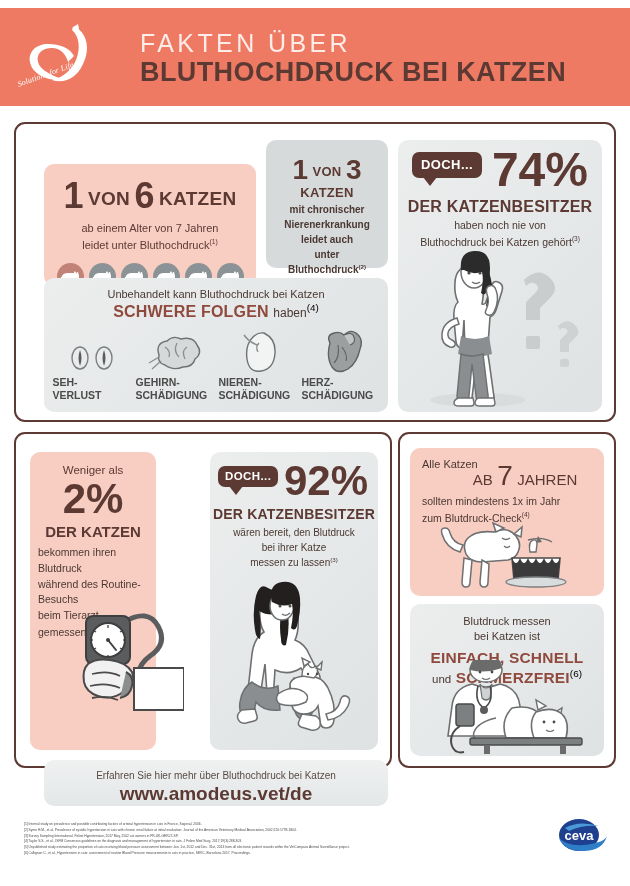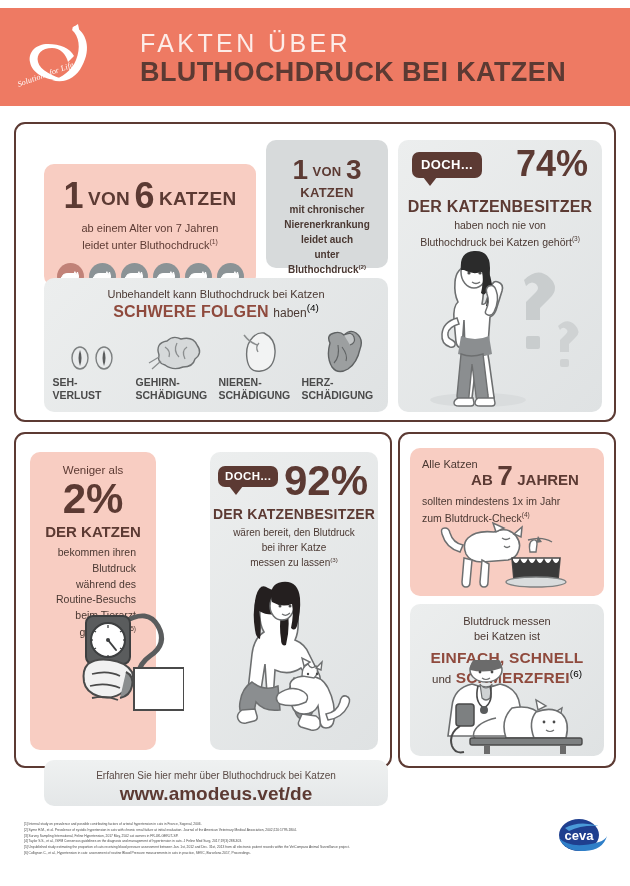--- a/index.html
+++ b/index.html
@@ -88,21 +88,21 @@
     font-size:13px; letter-spacing:.4px;
     padding:5px 9px 6px; border-radius:7px;
   }
   .bubble:after {
     content:""; position:absolute; left:11px; bottom:-8px;
     border-left:7px solid transparent; border-right:7px solid transparent;
     border-top:9px solid #5c3a33;
   }
   .pct-big {
     position:absolute; right:14px; top:6px;
-    font-size:36px; font-weight:bold; color:#5c3a33; line-height:1;
+    font-size:48px; font-weight:bold; color:#5c3a33; line-height:1;
   }
   .pct-label {
     position:absolute; left:0; right:0; top:58px; text-align:center;
     font-size:16px; font-weight:bold; color:#5c3a33; letter-spacing:.2px;
   }
   .pct-sub {
     position:absolute; left:6px; right:6px; top:78px; text-align:center;
     font-size:10.5px; color:#4a3832; line-height:1.5;
   }
 
@@ -117,33 +117,33 @@
   .organ-art { height:46px; display:flex; align-items:flex-end; justify-content:center; }
   .organ-cap {
     font-size:10.5px; font-weight:bold; color:#4a4a4a; line-height:1.2; margin-top:3px;
   }
 
   
   #card-2pct { left:30px; top:452px; width:126px; height:298px; }
   .w-small { text-align:center; font-size:11.5px; color:#5c3a33; margin-top:12px; }
   .w-big { text-align:center; font-size:42px; font-weight:bold; color:#5c3a33; line-height:1; margin-top:2px; }
   .w-label { text-align:center; font-size:15px; font-weight:bold; color:#5c3a33; margin-top:3px; }
-  .w-sub { text-align:right; font-size:10.5px; color:#4a3832; line-height:1.5; margin-top:5px; padding:0 20px; }
+  .w-sub { text-align:left; font-size:10.5px; color:#4a3832; line-height:1.5; margin-top:5px; padding:0 8px; }
 
   
   #card-92 { left:210px; top:452px; width:168px; height:298px; }
   #card-92 .pct-big { font-size:42px; right:10px; top:8px; }
   #card-92 .pct-label { top:54px; font-size:14px; }
   #card-92 .pct-sub { top:73px; font-size:10px; }
   #card-92 .bubble { font-size:11.5px; left:8px; top:14px; padding:4px 7px 5px; }
 
   
   #card-ab7 { left:410px; top:448px; width:194px; height:148px; }
   .ab7-l1 { font-size:11px; color:#4a3832; margin:10px 0 0 12px; }
-  .ab7-l2 { text-align:center; font-weight:bold; color:#5c3a33; line-height:1; margin-top:-8px;margin-left:36px; }
+  .ab7-l2 { text-align:center; font-weight:normal; color:#5c3a33; line-height:1; margin-top:-8px;margin-left:36px; }
   .ab7-l2 .w { font-size:15px; }
   .ab7-l2 .n { font-size:28px; }
   .ab7-l3 { font-size:10.5px; color:#4a3832; line-height:1.5; margin:4px 0 0 12px; }
 
   
   #card-easy { left:410px; top:604px; width:194px; height:152px; }
   .easy-l1 { text-align:center; font-size:11px; color:#4a3832; line-height:1.4; margin-top:10px; }
   .easy-l2 { text-align:center; font-size:15.5px; font-weight:bold; color:#8f4a3d; margin-top:4px; letter-spacing:.2px; }
   .easy-l3 { text-align:center; margin-top:1px; }
   .easy-l3 .und { font-size:11.5px; color:#4a3832;text-align:center; }

